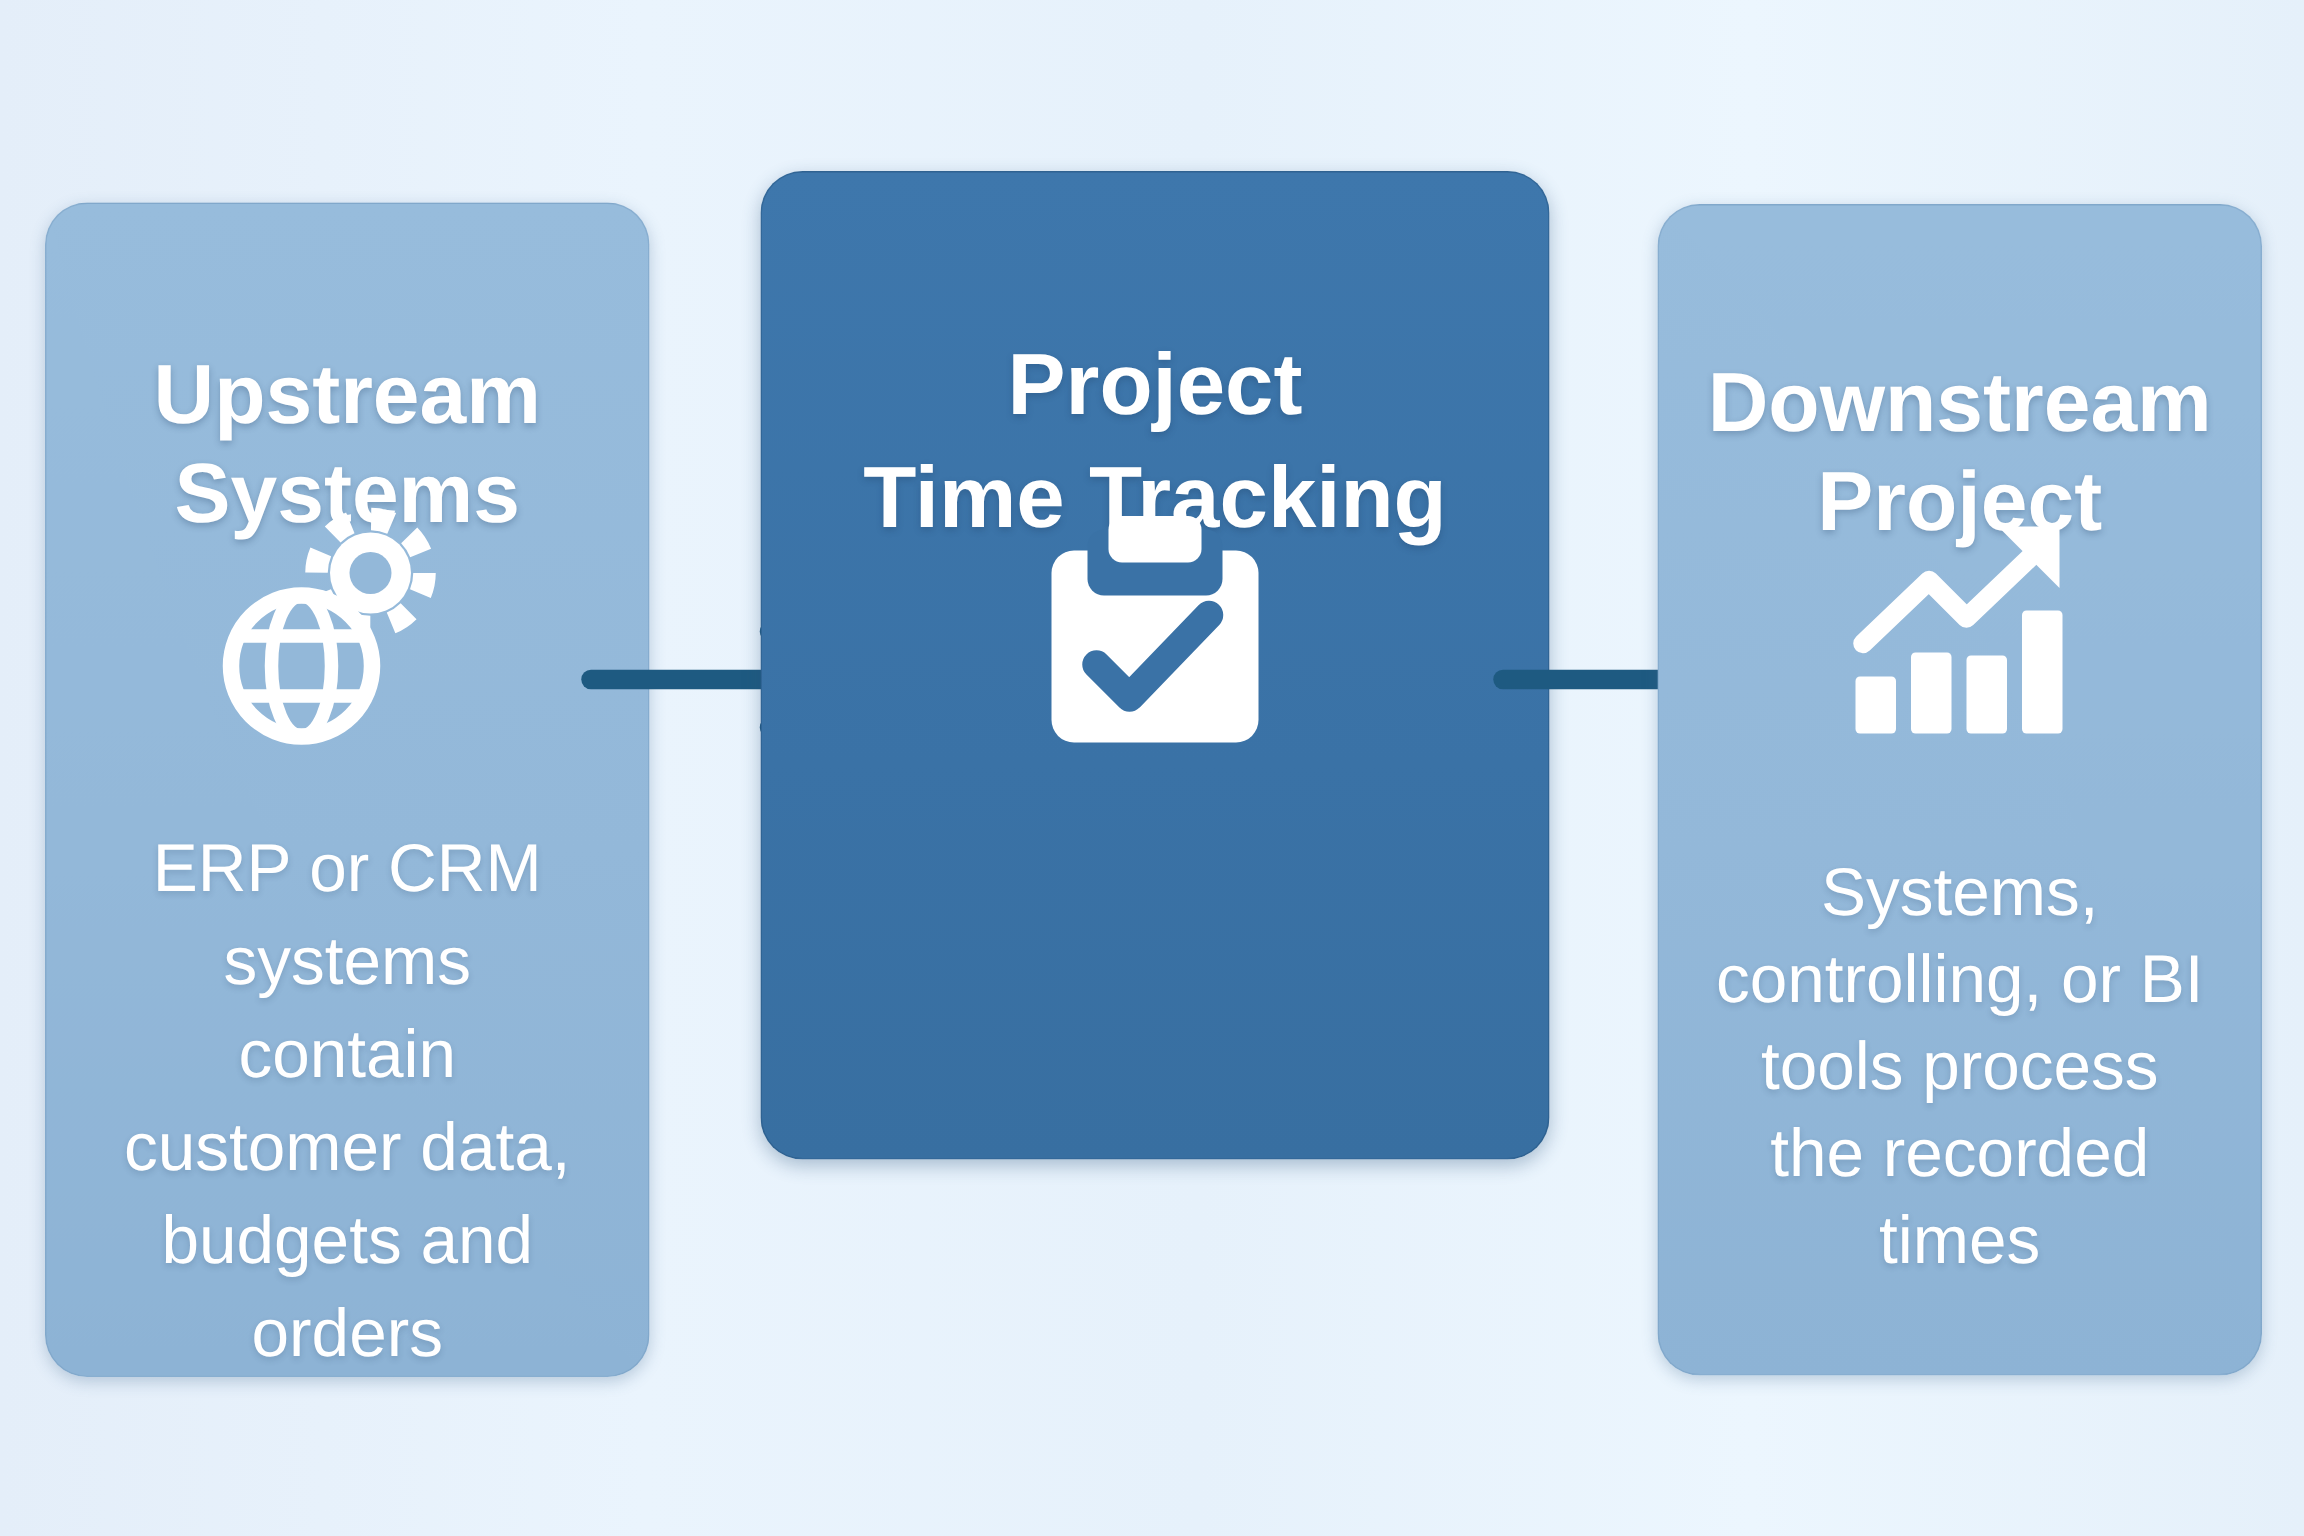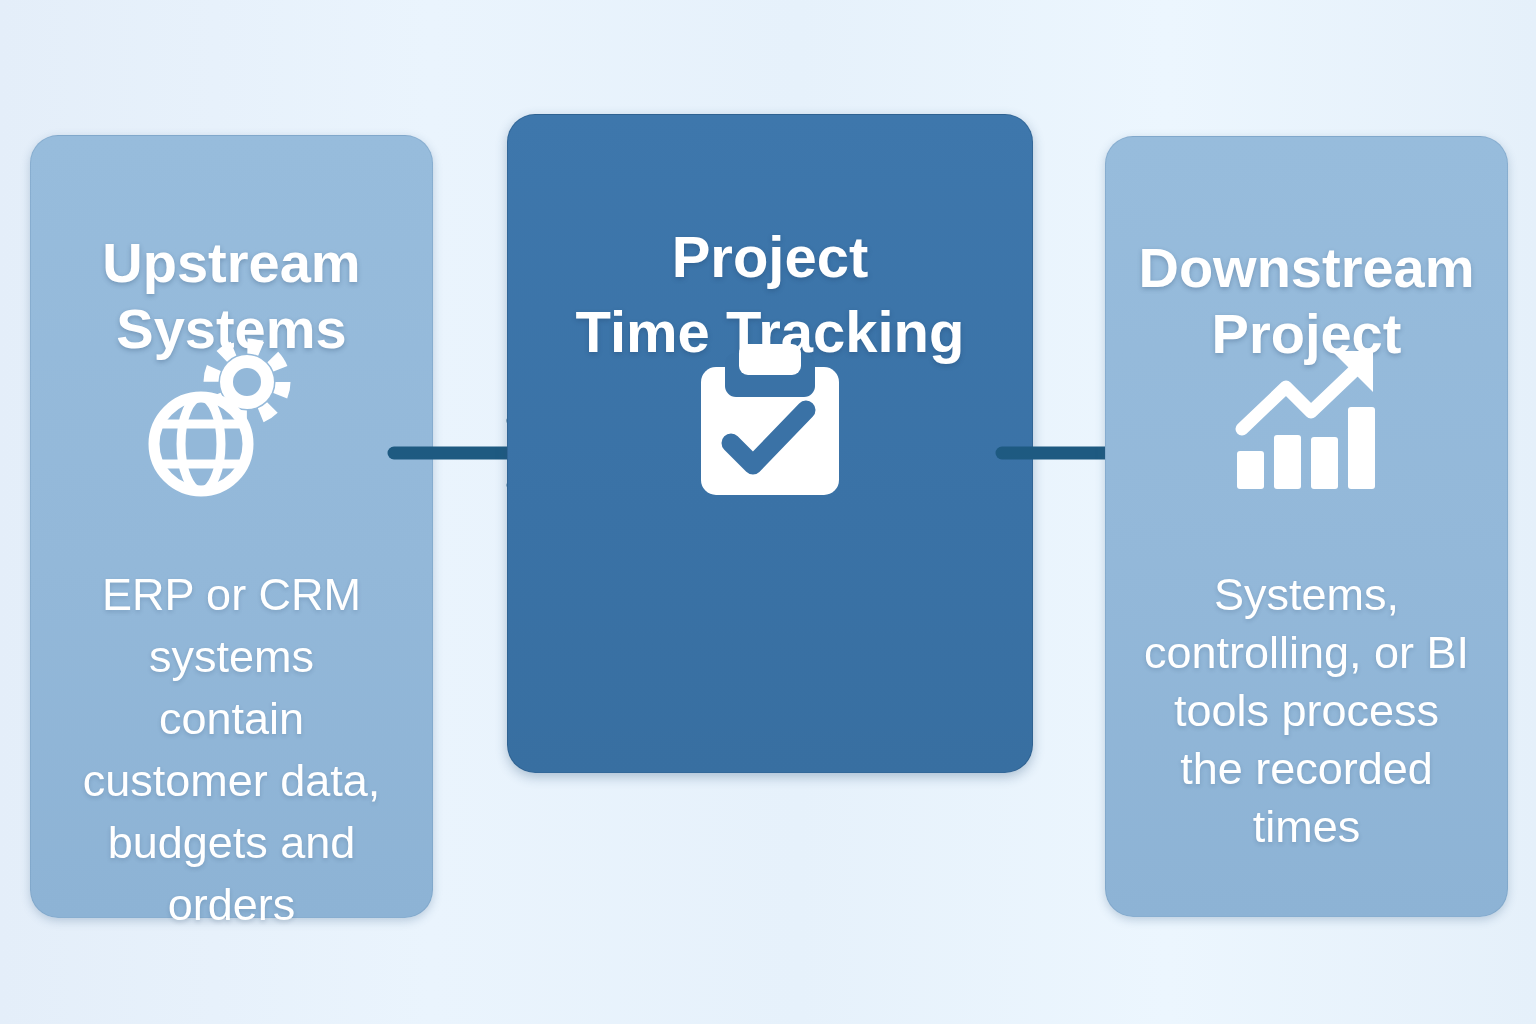--- a/index.html
+++ b/index.html
@@ -39,21 +39,21 @@
     font-weight:700;font-size:56px;line-height:66px;
     text-shadow:0 2px 5px rgba(25,55,90,.28);
   }
   .box.center .title{font-size:58px;line-height:75px;}
   .body{
     font-weight:400;font-size:45px;line-height:62px;
     text-shadow:0 2px 4px rgba(25,55,90,.18);
   }
   #box-upstream .title{top:48px;}
   #box-upstream .icon-wrap{top:200px;}
-  #box-upstream .body{top:383px;}
+  #box-upstream .body{top:367px;}
 
   #box-tracking .title{top:56px;}
   #box-tracking .icon-wrap{top:224px;}
   #box-tracking .body{top:414px;line-height:58px;}
 
   #box-downstream .title{top:52px;}
   #box-downstream .icon-wrap{top:212px;}
   #box-downstream .body{top:384px;line-height:58px;}
 
   .icon-wrap{position:absolute;left:0;width:100%;display:flex;justify-content:center;}

